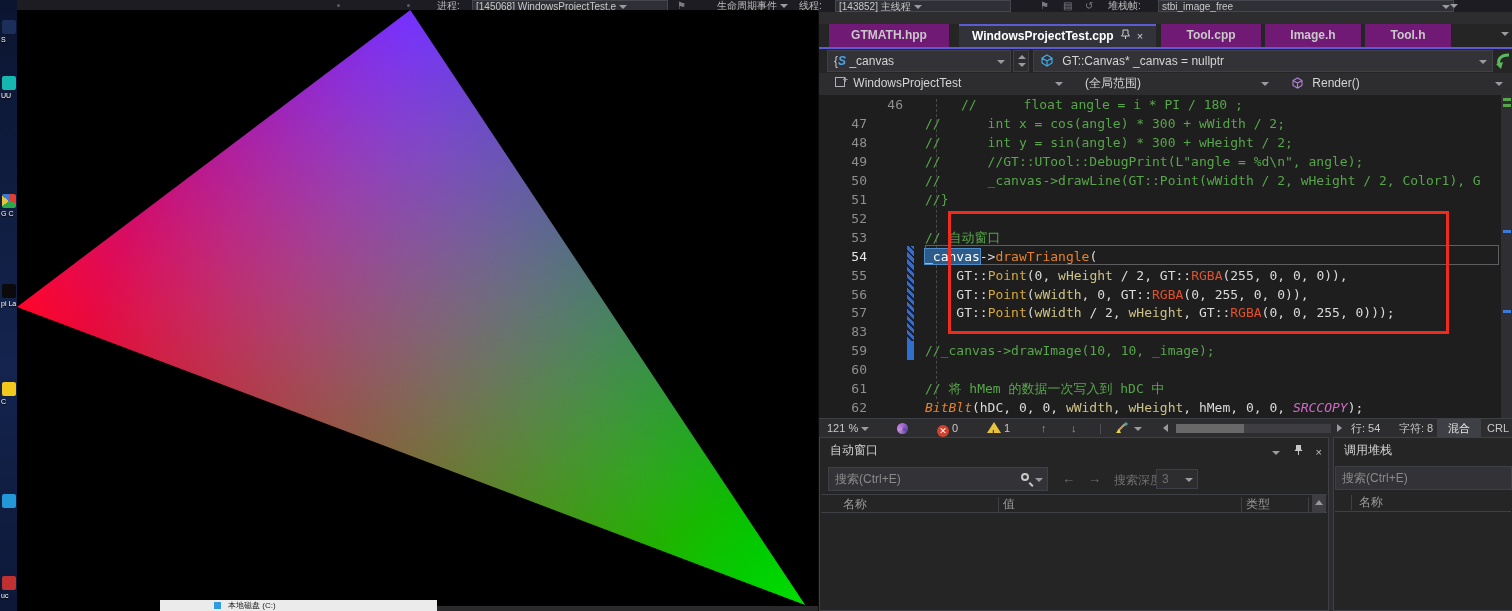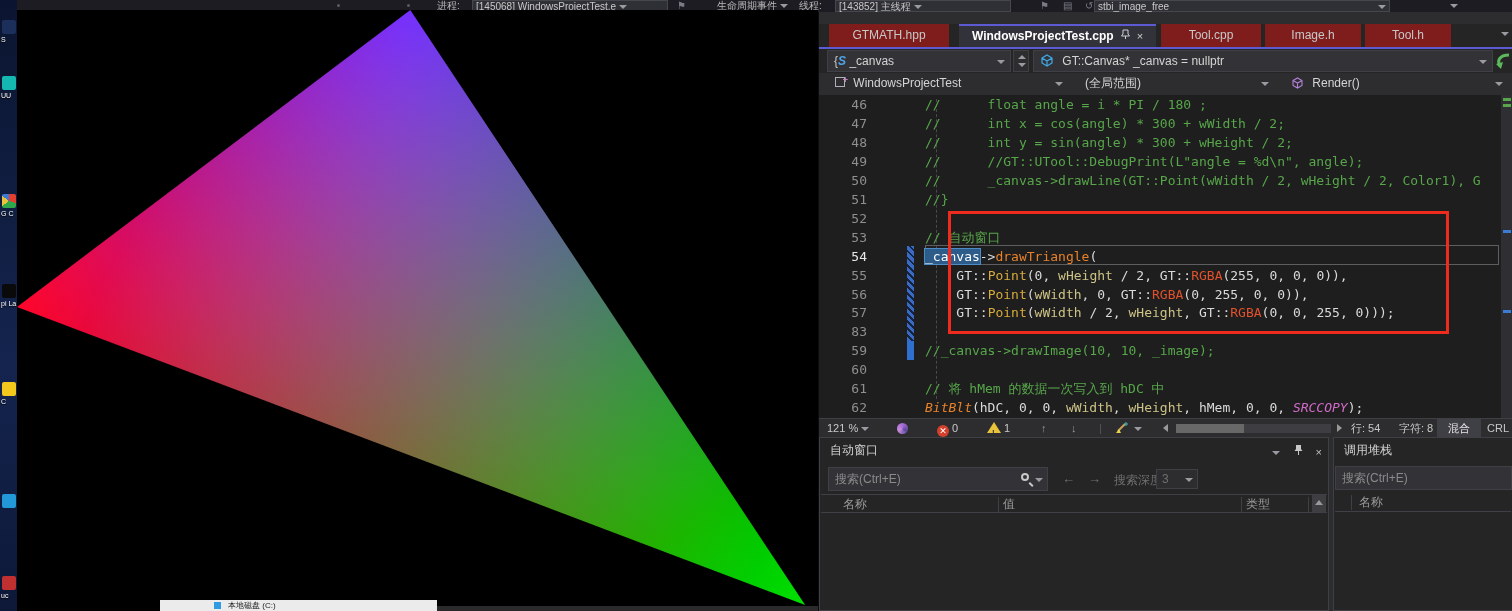--- a/index.html
+++ b/index.html
@@ -36,22 +36,22 @@
     background:#ebebeb; overflow:hidden; font-size:8px; color:#222; line-height:11px;text-align:right; }
   #explorer-strip .disk-icon { position:absolute; left:54px; top:2px; width:7px; height:7px; background:#2f9be0; }
   #explorer-strip span.txt { position:absolute; left:68px; top:0; }
   #bottom-sliver { position:absolute; left:437px; top:606px; width:381px; height:5px; background:#2a2a2d; }
 
   
   #vs-pane { position:absolute; left:818px; top:12px; width:694px; height:599px; background:#2d2d30; border-left:1px solid #0c0c0c; }
 
   
   #tab-row { position:absolute; left:0; top:12px; width:694px; height:23px; background:#252526; }
-  .tab { position:absolute; top:0; height:23px; background:#7f1d1d; color:#c8c8c8; font-size:12px;
-    line-height:22px; text-align:center; overflow:hidden; white-space:nowrap; padding:0 10px; }
+  .tab { position:absolute; top:0; height:23px; background:#701a75; color:#c8c8c8; font-size:12px;
+    line-height:22px; text-align:center; overflow:hidden; white-space:nowrap; padding:0 10px;font-weight:bold; }
   .tab.active { background:#32323a; color:#ffffff; font-weight:bold; border-top:2px solid #5d5bd4; line-height:20px; }
   .tab .ticon { font-weight:normal; color:#cfcfcf; margin-left:7px; font-size:11px; }
   #tab-overflow { position:absolute; right:4px; top:8px; }
   #accent-line { position:absolute; left:0; top:35px; width:694px; height:2px; background:#5d5bd4; }
 
   
   #nav1 { position:absolute; left:0; top:37px; width:694px; height:24px; background:#252526; }
   .combo { position:absolute; top:1px; height:22px; background:#333337; border:1px solid #3f3f46;
     color:#d4d4d4; font-size:12px; line-height:20px; padding:0 6px; white-space:nowrap; overflow:hidden; }
   .combo .caret { position:absolute; right:5px; top:9px; }
@@ -160,21 +160,21 @@
     <span class="tb-item" style="left:420px">进程:</span>
     <span class="tb-item tb-drop" style="left:455px;width:196px"><span>[145068] WindowsProjectTest.e</span> <span class="caret"></span></span>
     <span class="tb-item" style="left:660px;color:#7a7a84">⚑</span>
     <span class="tb-item" style="left:700px"><span>生命周期事件</span> <span class="caret"></span></span>
     <span class="tb-item" style="left:782px">线程:</span>
     <span class="tb-item tb-drop" style="left:818px;width:176px"><span>[143852] 主线程</span> <span class="caret"></span></span>
     <span class="tb-item" style="left:1023px;color:#7a7a84">⚑</span>
     <span class="tb-item" style="left:1046px;color:#7a7a84">▤</span>
     <span class="tb-item" style="left:1068px;color:#7a7a84">↺</span>
     <span class="tb-item" style="left:1091px">堆栈帧:</span>
-    <span class="tb-item tb-drop" style="left:1077px;width:296px"><span>stbi_image_free</span> <span class="caret" style="float:right;margin-top:4px"></span></span>
+    <span class="tb-item tb-drop" style="left:1141px;width:296px"><span>stbi_image_free</span> <span class="caret" style="float:right;margin-top:4px"></span></span>
     <span class="tb-item" style="left:1433px"><span class="caret"></span></span>
   </div>
 
   <div id="render-window">
     <div id="gradient-triangle"></div>
   </div>
   <div id="explorer-strip">
     <span class="disk-icon"></span>
     <span class="txt">本地磁盘 (C:)</span>
   </div>
@@ -232,21 +232,21 @@
       <div class="nav2-seg" style="left:258px;width:202px">
         <span>(全局范围)</span>
         <span class="caret" style="position:absolute;right:10px;top:9px"></span>
       </div>
     </div>
 
     <div id="editor">
       <div id="indent-guide"></div>
       <div id="current-line-box"></div>
       <div id="code-lines">
-          <div class="row" style="top: 1px;"><span class="lnum">46</span><span class="ltext"><span class="s-com">//      float angle = i * PI / 180 ;</span></span></div>
+          <div class="row" style="top: 1px; padding-left: 36px;"><span class="lnum">46</span><span class="ltext"><span class="s-com">//      float angle = i * PI / 180 ;</span></span></div>
           <div class="row" style="top: 19.95px;"><span class="lnum">47</span><span class="ltext"><span class="s-com">//      int x = cos(angle) * 300 + wWidth / 2;</span></span></div>
           <div class="row" style="top: 38.9px;"><span class="lnum">48</span><span class="ltext"><span class="s-com">//      int y = sin(angle) * 300 + wHeight / 2;</span></span></div>
           <div class="row" style="top: 57.85px;"><span class="lnum">49</span><span class="ltext"><span class="s-com">//      //GT::UTool::DebugPrint(L"angle = %d\n", angle);</span></span></div>
           <div class="row" style="top: 76.8px;"><span class="lnum">50</span><span class="ltext"><span class="s-com">//      _canvas-&gt;drawLine(GT::Point(wWidth / 2, wHeight / 2, Color1), G</span></span></div>
           <div class="row" style="top: 95.75px;"><span class="lnum">51</span><span class="ltext"><span class="s-com">//}</span></span></div>
           <div class="row" style="top: 114.7px;"><span class="lnum">52</span><span class="ltext"></span></div>
           <div class="row" style="top: 133.65px;"><span class="lnum">53</span><span class="ltext"><span class="s-com">// 自动窗口</span></span></div>
           <div class="row" style="top: 152.6px;"><span class="lnum cur">54</span><span class="ltext"><span class="s-sel">_canvas</span><span class="s-plain">-&gt;</span><span class="s-fn">drawTriangle</span><span class="s-plain">(</span></span></div>
           <div class="row" style="top: 171.55px;"><span class="lnum">55</span><span class="ltext"><span class="s-plain">    GT::</span><span class="s-type">Point</span><span class="s-plain">(0, </span><span class="s-param">wHeight</span><span class="s-plain"> / 2, GT::</span><span class="s-macro">RGBA</span><span class="s-plain">(255, 0, 0, 0)),</span></span></div>
           <div class="row" style="top: 190.5px;"><span class="lnum">56</span><span class="ltext"><span class="s-plain">    GT::</span><span class="s-type">Point</span><span class="s-plain">(</span><span class="s-param">wWidth</span><span class="s-plain">, 0, GT::</span><span class="s-macro">RGBA</span><span class="s-plain">(0, 255, 0, 0)),</span></span></div>

